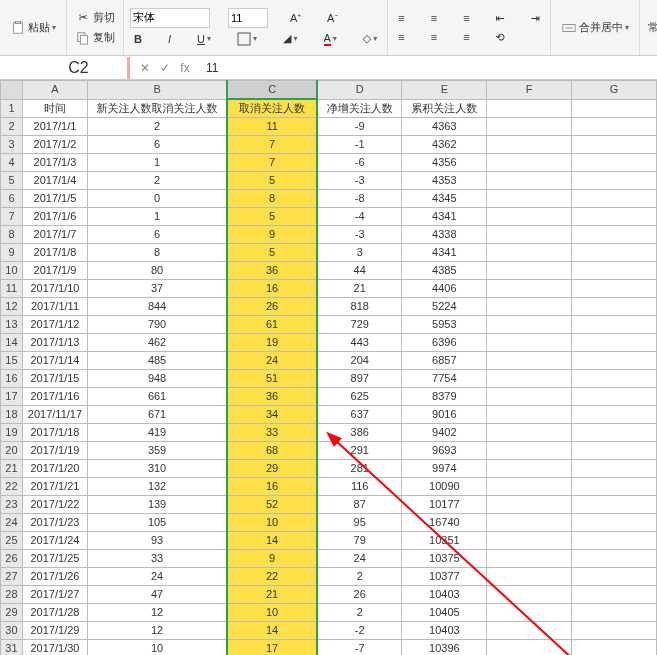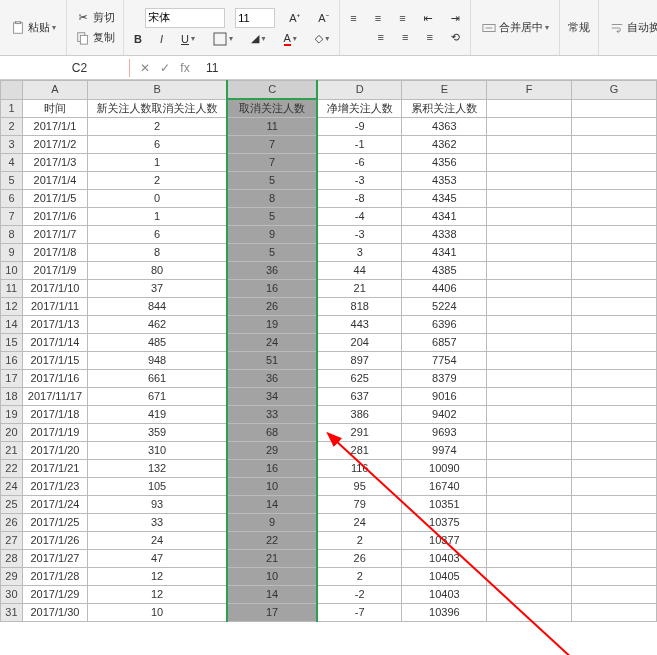--- a/index.html
+++ b/index.html
@@ -1,54 +1,54 @@
 <!DOCTYPE html>
 <html><head>
 <meta charset="utf-8">
 <style>
   * { box-sizing: border-box; margin: 0; padding: 0; }
   body { font-family: "Microsoft YaHei", Arial, sans-serif; font-size: 11px; background: #fff; color: #333; overflow: hidden; width: 657px; height: 655px; position: relative; }
   
   
   .toolbar { background: #f5f5f5; border-bottom: 1px solid #ccc; height: 56px; display: flex; align-items: stretch; }
   .tb-group { display: flex; flex-direction: column; justify-content: center; padding: 2px 4px; border-right: 1px solid #ddd; }
-  .tb-row { display: flex; align-items: center; gap: 10px; justify-content: flex-end; }
+  .tb-row { display: flex; align-items: center; gap: 18px; }
   .tb-btn { display: flex; align-items: center; gap: 2px; padding: 2px 4px; cursor: pointer; border-radius: 2px; font-size: 11px; white-space: nowrap; }
   .tb-big { flex-direction: row; padding: 4px 6px; font-size: 11px; align-items: center; }
   .tb-icon { width: 16px; height: 16px; display: inline-flex; align-items: center; justify-content: center; }
   .tb-icon svg { width: 14px; height: 14px; }
   .tb-select { font-size: 11px; border: 1px solid #ccc; background: #fff; padding: 1px 2px; height: 20px; }
   .font-name { width: 80px; }
   .font-size { width: 40px; }
   .drop-arrow { font-size: 8px; color: #666; }
   
   
   .formula-bar { display: flex; align-items: center; height: 24px; border-bottom: 1px solid #ccc; background: #fff; }
-  .name-box { width: 100px; text-align: center; font-size: 12px; border-right: 1px solid #fca5a5; padding: 2px 4px; margin-left: 30px; }
+  .name-box { width: 100px; text-align: center; font-size: 16px; border-right: 3px solid #fca5a5; padding: 2px 4px; margin-left: 30px; }
   .fx-icons { display: flex; align-items: center; gap: 2px; padding: 0 6px; }
   .fx-icons span { width: 18px; text-align: center; color: #888; font-size: 12px; }
   .formula-input { flex: 1; padding: 2px 6px; font-size: 12px; }
   
   
   .sheet { position: relative; }
   .grid { border-collapse: collapse; width: 100%; }
   .grid th, .grid td { border: 1px solid #bbb; font-size: 11px; padding: 0; height: 17px; line-height: 17px; }
   .grid th { background: #e8e8e8; font-weight: normal; text-align: center; color: #444; }
   .corner { width: 22px; background: #ddd !important; }
   .row-hdr { width: 22px; background: #e8e8e8; text-align: center; color: #444; }
   .col-A { width: 65px; }
   .col-B { width: 140px; }
   .col-C { width: 90px; }
   .col-D { width: 85px; }
   .col-E { width: 85px; }
   .col-F { width: 85px; }
   .col-G { width: 85px; }
   .grid td.data { text-align: center; background: #fff; }
   .grid td.empty { background: #fff; }
-  .grid td.selcol { background: #a3a3a3; margin-left: 32px; }
+  .grid td.selcol { background: #fde047; margin-left: 32px; }
   .grid th.col-sel { background: #d0d0d0; border-left: 2px solid #2e9e4f; border-right: 2px solid #2e9e4f; }
   .grid td.selcol { border-left: 2px solid #2e9e4f; border-right: 2px solid #2e9e4f; }
   .grid tr:nth-child(2) td.selcol { border-top: 2px solid #2e9e4f; }
   
   
   .arrow { position: absolute; pointer-events: none; }
 </style>
 </head>
 <body>
 
@@ -296,20 +296,30 @@
           <td class="row-hdr">12</td>
           <td class="data">2017/1/11</td>
           <td class="data">844</td>
           <td class="data selcol">26</td>
           <td class="data">818</td>
           <td class="data">5224</td>
           <td class="empty"></td>
           <td class="empty"></td>
         </tr>
         <tr>
+          <td class="row-hdr">13</td>
+          <td class="data">2017/1/12</td>
+          <td class="data">790</td>
+          <td class="data selcol">61</td>
+          <td class="data">729</td>
+          <td class="data">5953</td>
+          <td class="empty"></td>
+          <td class="empty"></td>
+        </tr>
+        <tr>
           <td class="row-hdr">14</td>
           <td class="data">2017/1/13</td>
           <td class="data">462</td>
           <td class="data selcol">19</td>
           <td class="data">443</td>
           <td class="data">6396</td>
           <td class="empty"></td>
           <td class="empty"></td>
         </tr>
         <tr>
@@ -382,20 +392,30 @@
           <td class="empty"></td>
           <td class="empty"></td>
         </tr>
         <tr>
           <td class="row-hdr">22</td>
           <td class="data">2017/1/21</td>
           <td class="data">132</td>
           <td class="data selcol">16</td>
           <td class="data">116</td>
           <td class="data">10090</td>
+          <td class="empty"></td>
+          <td class="empty"></td>
+        </tr>
+        <tr>
+          <td class="row-hdr">23</td>
+          <td class="data">2017/1/22</td>
+          <td class="data">139</td>
+          <td class="data selcol">52</td>
+          <td class="data">87</td>
+          <td class="data">10177</td>
           <td class="empty"></td>
           <td class="empty"></td>
         </tr>
         <tr>
           <td class="row-hdr">24</td>
           <td class="data">2017/1/23</td>
           <td class="data">105</td>
           <td class="data selcol">10</td>
           <td class="data">95</td>
           <td class="data">16740</td>

